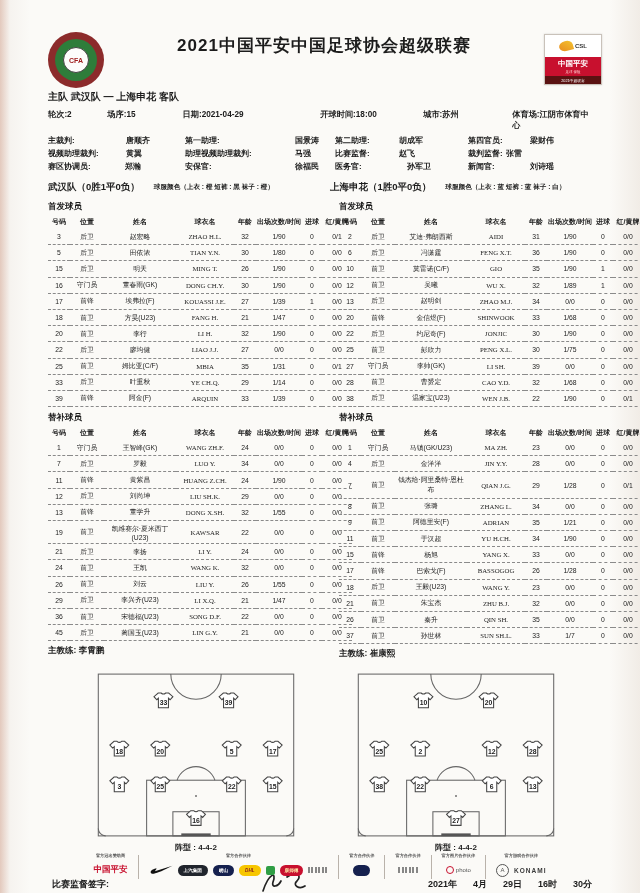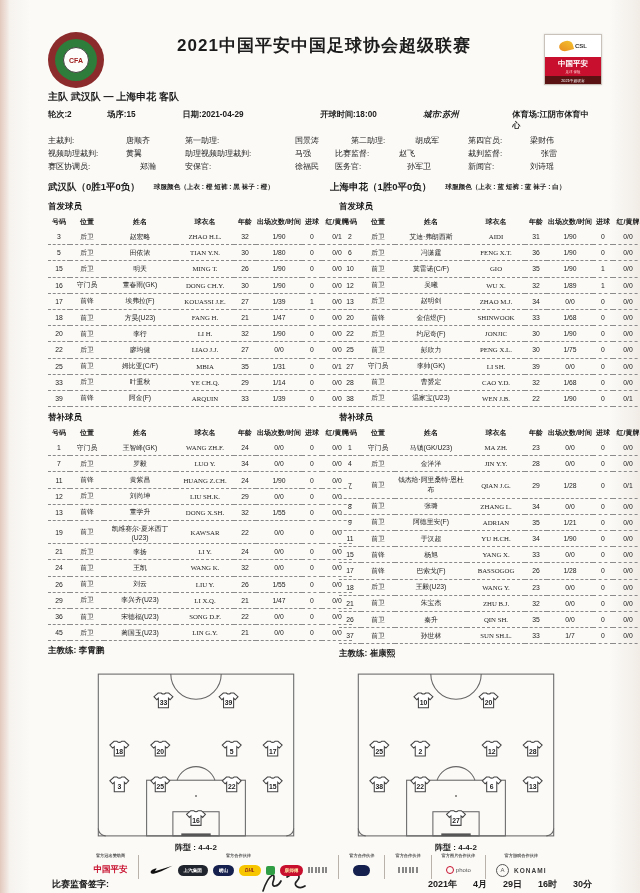--- a/index.html
+++ b/index.html
@@ -21,21 +21,21 @@
   .badge-csl{font-size:6px;font-weight:bold;color:#333;}
   .badge-red{background:#c8102e;color:#fff;font-size:7.5px;font-weight:bold;padding:2px 0 1px;}
   .badge-sub{background:#c8102e;color:#ffd9d9;font-size:3.5px;padding:0 0 2px;}
   .badge-dark{background:#5a1212;color:#fff;font-size:3.8px;padding:1.5px 0;}
   
   .matchline{padding:2px 30px 0;font-size:10px;font-weight:bold;}
   .info-row{display:flex;padding:5px 30px 0;font-size:8.2px;font-weight:bold;}
   .info-row span{display:inline-block;}
   .officials{display:flex;padding:3px 30px 0;}
   .off-col{display:flex;flex-direction:column;}
-  .off-item{display:flex;font-size:8px;font-weight:normal;line-height:13px;}
+  .off-item{display:flex;font-size:8px;font-weight:bold;line-height:13px;}
   .off-item .l{display:inline-block;}
   
   .teams-head{display:flex;padding:8px 30px 0;}
   .t-col{flex:1;display:flex;align-items:center;}
   .t-name{font-size:9.5px;font-weight:bold;}
   .t-kit{font-size:6.6px;font-weight:bold;margin-left:14px;}
   .tables{display:flex;gap:34px;padding:2px 30px 0;}
   .tbl-col{flex:1;min-width:0;}
   .sec-label{font-size:8.5px;font-weight:bold;margin:5px 0 2px;}
   table{width:100%;border-collapse:collapse;table-layout:fixed;}
@@ -98,73 +98,73 @@
         <div class="badge-dark">2021中超联赛</div>
       </div>
     </div>
 
     <div class="matchline">主队 武汉队 — 上海申花 客队</div>
     <div class="info-row" id="info-row">
         <span style="width:60px;">轮次:2</span>
         <span style="width:76px;">场序:15</span>
         <span style="width:113px;">日期:2021-04-29</span>
         <span style="width:104px;margin-left:26px;">开球时间:18:00</span>
-        <span style="width:90px;font-style:italic;">城市:苏州</span>
+        <span style="width:90px;">城市:苏州</span>
         <span style="">体育场:江阴市体育中心</span>
       </div>
     <div class="officials" id="officials">
         <div class="off-col" style="width:137px;">
           <div class="off-item">
             <span class="l" style="width:78px;">主裁判:</span>
             <span>唐顺齐</span>
           </div>
           <div class="off-item">
             <span class="l" style="width:78px;">视频助理裁判:</span>
             <span>黄翼</span>
           </div>
           <div class="off-item">
-            <span class="l" style="width:92px;">赛区协调员:</span>
+            <span class="l" style="width:77px;">赛区协调员:</span>
             <span>郑瀚</span>
           </div>
         </div>
         <div class="off-col" style="width:150px;">
           <div class="off-item">
             <span class="l" style="width:110px;">第一助理:</span>
             <span>国景涛</span>
           </div>
           <div class="off-item">
             <span class="l" style="width:110px;">助理视频助理裁判:</span>
             <span>马强</span>
           </div>
           <div class="off-item">
             <span class="l" style="width:110px;">安保官:</span>
             <span>徐福民</span>
           </div>
         </div>
         <div class="off-col" style="width:133px;">
           <div class="off-item">
-            <span class="l" style="width:64px;margin-left:16px;">第二助理:</span>
+            <span class="l" style="width:64px;">第二助理:</span>
             <span>胡成军</span>
           </div>
           <div class="off-item">
             <span class="l" style="width:64px;">比赛监督:</span>
             <span>赵飞</span>
           </div>
           <div class="off-item">
             <span class="l" style="width:72px;">医务官:</span>
             <span>孙军卫</span>
           </div>
         </div>
         <div class="off-col" style="">
           <div class="off-item">
             <span class="l" style="width:62px;">第四官员:</span>
             <span>梁财伟</span>
           </div>
           <div class="off-item">
-            <span class="l" style="width:73px;">裁判监督:</span>
+            <span class="l" style="width:38px;">裁判监督:</span>
             <span>张雷</span>
           </div>
           <div class="off-item">
             <span class="l" style="width:62px;">新闻官:</span>
             <span>刘诗瑶</span>
           </div>
         </div>
       </div>
 
     <div class="teams-head">

